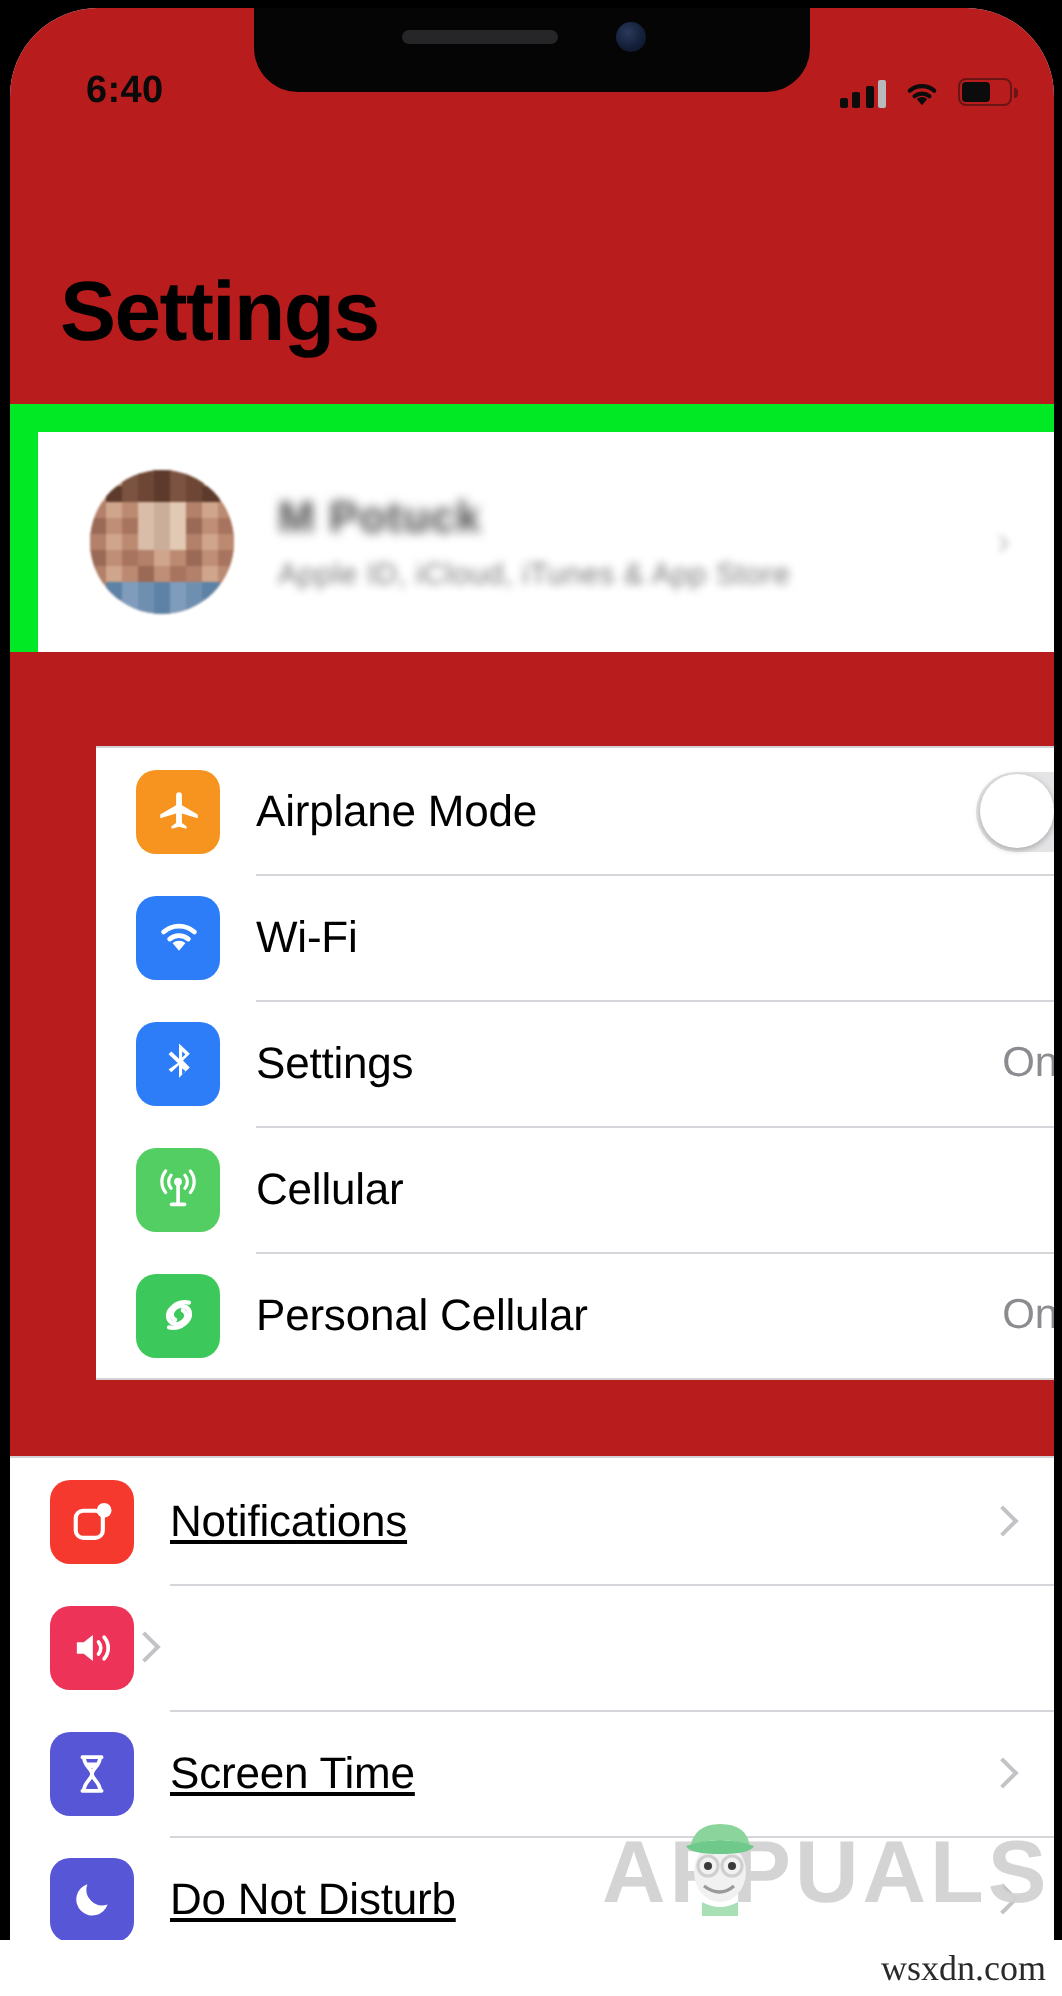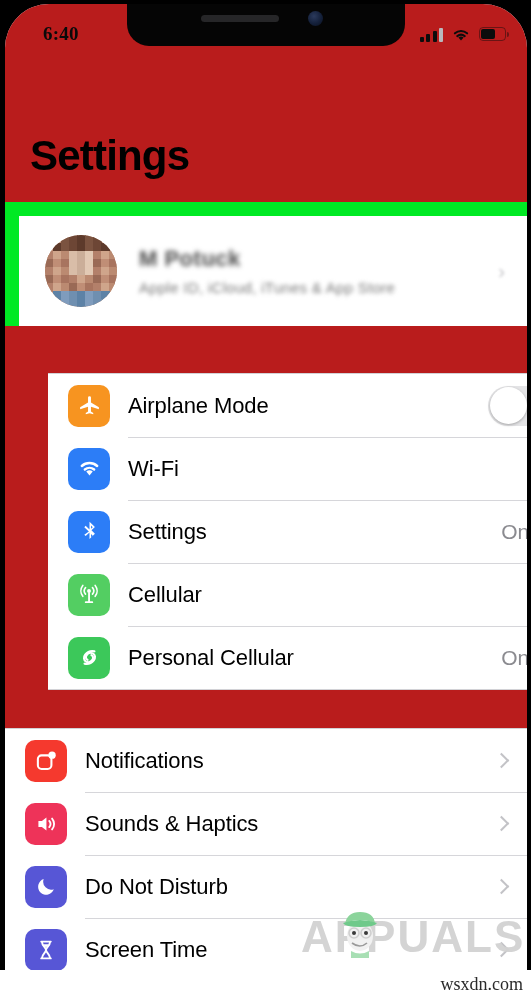--- a/index.html
+++ b/index.html
@@ -60,25 +60,24 @@
     top: 9px;
     width: 15px;
     height: 15px;
     border-radius: 50%;
     background: radial-gradient(circle at 40% 35%, #2b3a5c 0%, #14203a 55%, #0a0f1c 100%);
   }
 
   
   #status-bar {
     position: absolute;
-    left: 0; top: 0;
+    left: 0; top: 12px;
     width: 522px;
     height: 46px;
     z-index: 30;
-    font-family: Liberation Serif, serif;
   }
   #status-time {
     position: absolute;
     left: 38px;
     top: 19px;
     font-size: 19px;
     font-weight: 600;
     color: #0a0a0a;
     letter-spacing: 0.2px;
   }
@@ -193,21 +192,21 @@
   
   .group {
     position: absolute;
     left: 0;
     width: 522px;
     background: #FFFFFF;
     border-top: 0.7px solid #d2d2d6;
     border-bottom: 0.7px solid #d2d2d6;
   }
   #group-connectivity { top: 369px; margin-left: 43px; }
-  #group-system { top: 724px; }
+  #group-system { top: 724px; text-decoration: underline; }
 
   .row {
     position: relative;
     height: 63px;
     display: flex;
     align-items: center;
     background: #fff;
   }
   .row + .row::before {
     content: "";
@@ -464,41 +463,40 @@
             <div class="chevron"></div>
           </div>
           <div class="row">
             <div class="row-icon" style="background: rgb(238, 51, 89);">
               <svg xmlns="http://www.w3.org/2000/svg" viewBox="0 0 24 24" width="26" height="26">
                 <path d="M5 9.3h3.2L12.4 6v12l-4.2-3.3H5z" fill="#fff"></path>
                 <path d="M15 9.2a4.3 4.3 0 0 1 0 5.6" fill="none" stroke="#fff" stroke-width="1.7" stroke-linecap="round"></path>
                 <path d="M17.6 7a7.6 7.6 0 0 1 0 10" fill="none" stroke="#fff" stroke-width="1.7" stroke-linecap="round"></path>
               </svg>
             </div>
-            <div class="row-label">Sounds &amp; Haptics</div>
-            <div class="chevron"></div>
-          </div>
-          <div class="row">
-            <div class="row-icon" style="background: rgb(87, 86, 214);">
-              <svg xmlns="http://www.w3.org/2000/svg" viewBox="0 0 24 24" width="25" height="25">
-                <path d="M19 14.6A7.6 7.6 0 0 1 9.3 4.9a7.7 7.7 0 1 0 9.7 9.7z" fill="#fff"></path>
-              </svg>
-            </div>
-            <div class="row-label">Do Not Disturb</div>
             <div class="chevron"></div>
           </div>
           <div class="row">
             <div class="row-icon" style="background: rgb(87, 86, 214);">
               <svg xmlns="http://www.w3.org/2000/svg" viewBox="0 0 24 24" width="24" height="24">
                 <path d="M7.2 3.6h9.6M7.2 20.4h9.6" stroke="#fff" stroke-width="1.9" stroke-linecap="round"></path>
                 <path d="M8 3.9c0 4 4 5.6 4 8.1 0 2.5-4 4.1-4 8.1M16 3.9c0 4-4 5.6-4 8.1 0 2.5 4 4.1 4 8.1" fill="none" stroke="#fff" stroke-width="1.9" stroke-linecap="round"></path>
                 <path d="M9.4 6.2h5.2c-.4 2-2.6 3-2.6 3s-2.2-1-2.6-3z" fill="#fff"></path>
               </svg>
             </div>
             <div class="row-label">Screen Time</div>
+            <div class="chevron"></div>
+          </div>
+          <div class="row">
+            <div class="row-icon" style="background: rgb(87, 86, 214);">
+              <svg xmlns="http://www.w3.org/2000/svg" viewBox="0 0 24 24" width="25" height="25">
+                <path d="M19 14.6A7.6 7.6 0 0 1 9.3 4.9a7.7 7.7 0 1 0 9.7 9.7z" fill="#fff"></path>
+              </svg>
+            </div>
+            <div class="row-label">Do Not Disturb</div>
             <div class="chevron"></div>
           </div>
         </div>
 
       <div id="appuals-watermark">APPUALS</div>
       <svg id="appuals-face" viewBox="0 0 46 52">
         <ellipse cx="23" cy="30" rx="13" ry="15" fill="#f1f1f1"></ellipse>
         <path d="M8 18 q2 -12 15 -12 q14 0 15 12 q-5 -4 -15 -4 q-10 0 -15 4 z" fill="#8BD49B"></path>
         <path d="M6 17 q17 -6 34 0 q-2 4 -17 4 q-15 0 -17 -4 z" fill="#6FC98A"></path>
         <circle cx="17" cy="27" r="5" fill="none" stroke="#cfcfcf" stroke-width="1.6"></circle>

